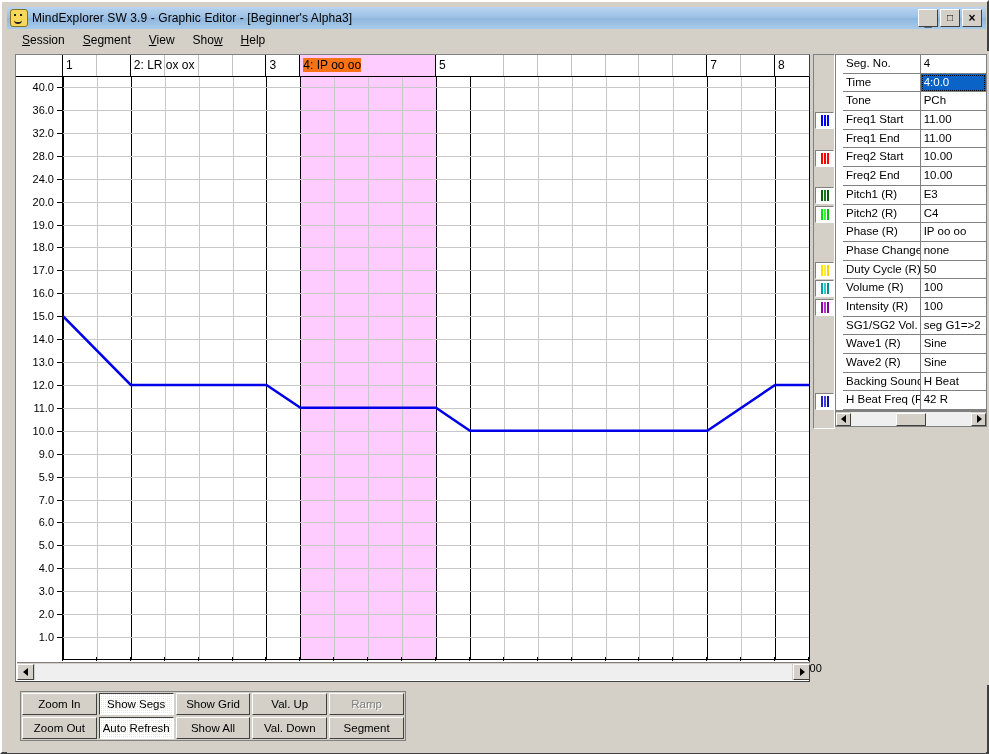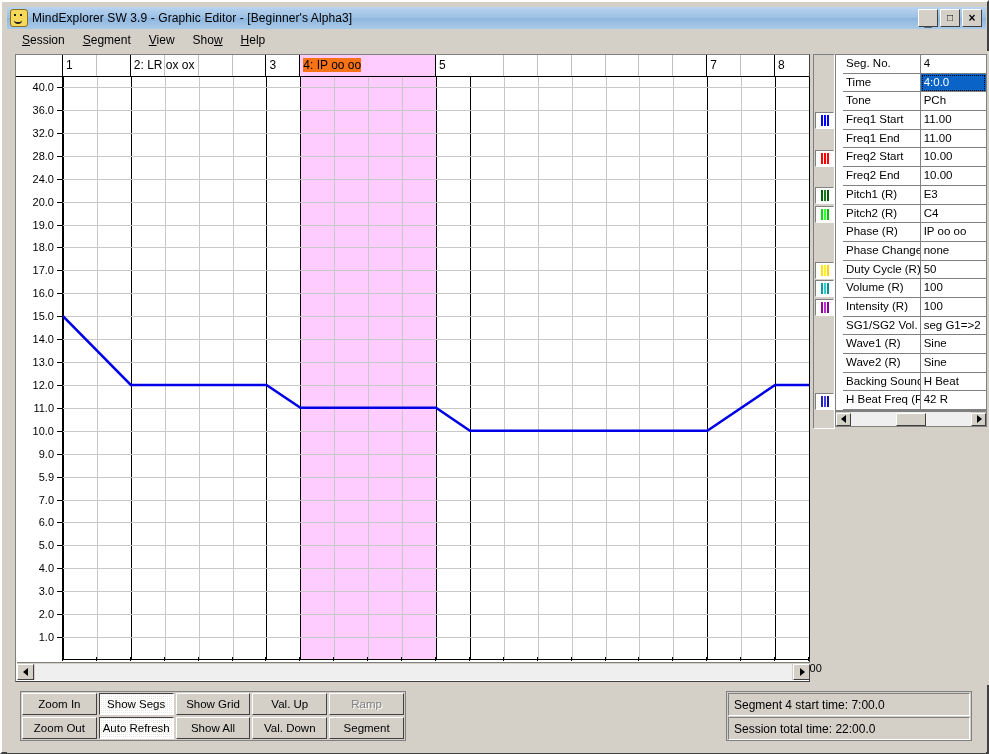--- a/index.html
+++ b/index.html
@@ -593,20 +593,16 @@
       <div class="tbtn">Show Grid</div>
       <div class="tbtn">Val. Up</div>
       <div class="tbtn disabled">Ramp</div>
       <div class="tbtn">Zoom Out</div>
       <div class="tbtn pressed">Auto Refresh</div>
       <div class="tbtn">Show All</div>
       <div class="tbtn">Val. Down</div>
       <div class="tbtn">Segment</div>
     </div>
 
-    <div class="statuswrap">
-      <div class="statusline">Segment 4 start time: 7:00.0</div>
-      <div class="statusline">Session total time: 22:00.0</div>
-    </div>
   </div>
 
 </div>
 </div>
 
 </body></html>

